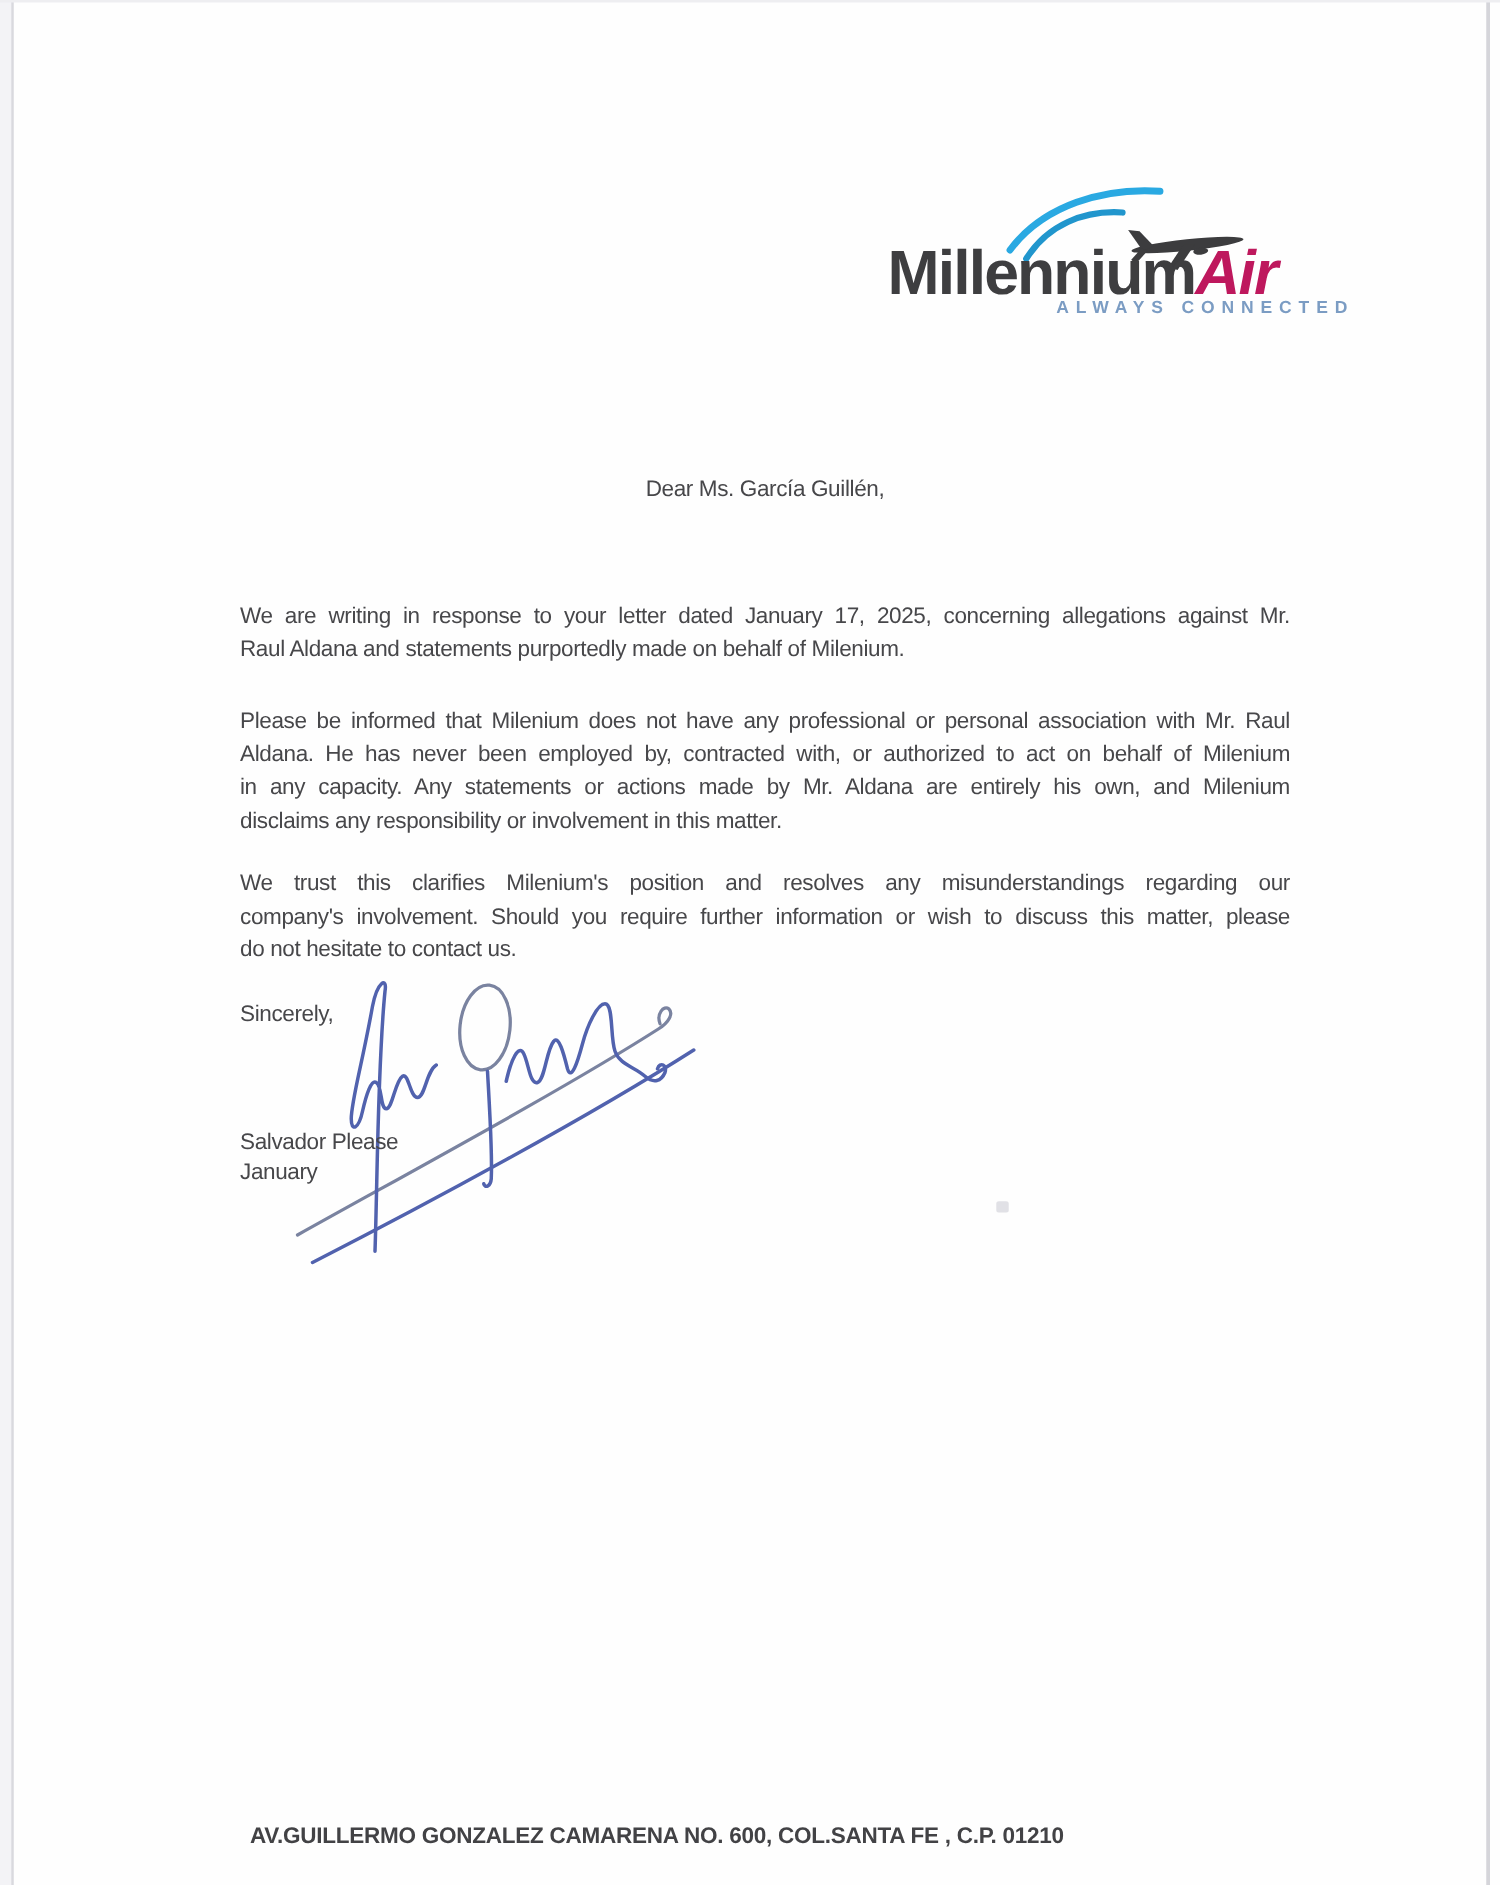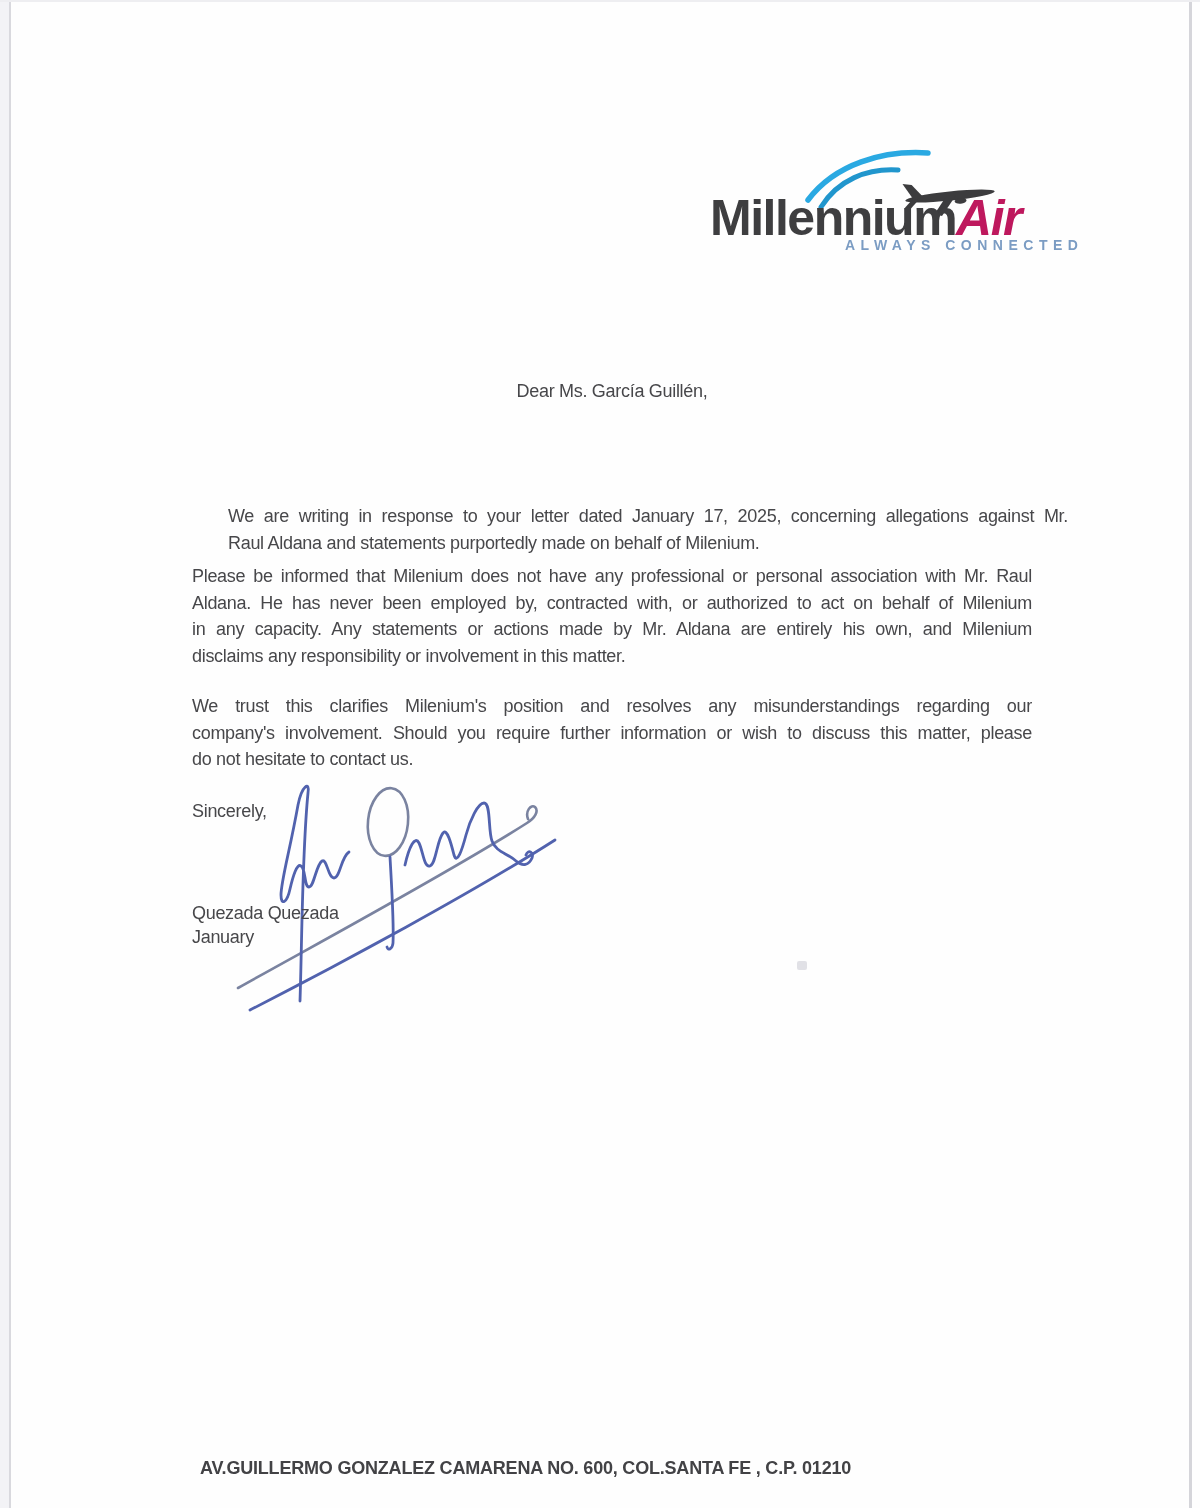--- a/index.html
+++ b/index.html
@@ -79,21 +79,21 @@
         <path d="M 56 21 L 40 40 L 33 37 L 47 20 Z"></path>
         <ellipse cx="60" cy="27" rx="6" ry="2.8"></ellipse>
       </g>
     </svg>
     <div class="brand"><span>Millennium</span><span class="accent">Air</span></div>
     <div class="tagline">ALWAYS CONNECTED</div>
   </header>
 
   <p class="textblock salutation">Dear Ms. García Guillén,</p>
 
-  <div class="textblock para" style="top:503px;margin-left:36px;">
+  <div class="textblock para" style="top:479px;">
       <div class="line">We are writing in response to your letter dated January 17, 2025, concerning allegations against Mr.</div>
       <div class="line last">Raul Aldana and statements purportedly made on behalf of Milenium.</div>
     </div>
   <div class="textblock para" style="top:563px;">
       <div class="line">Please be informed that Milenium does not have any professional or personal association with Mr. Raul</div>
       <div class="line">Aldana. He has never been employed by, contracted with, or authorized to act on behalf of Milenium</div>
       <div class="line">in any capacity. Any statements or actions made by Mr. Aldana are entirely his own, and Milenium</div>
       <div class="line last">disclaims any responsibility or involvement in this matter.</div>
     </div>
   <div class="textblock para" style="top:693px;">
@@ -110,20 +110,20 @@
     <path d="M 28 237 C 120 190 250 120 333 67" fill="none" stroke="#5162ae" stroke-width="2.8" stroke-linecap="round"></path>
 
     <path d="M 78 228 C 80 170 80 80 86 20 C 88 8 80 12 76 32 C 68 77 59 108 59 122 C 59 133 65 130 68 116 C 71 103 75 90 79 93 C 84 96 82 114 87 114 C 92 114 94 92 100 88 C 105 85 106 105 112 105 C 118 105 119 84 127 79" fill="none" stroke="#5162ae" stroke-width="2.8" stroke-linecap="round" stroke-linejoin="round"></path>
 
     <ellipse cx="166" cy="49" rx="20" ry="34" transform="rotate(6 166 49)" fill="none" stroke="#7a83a0" stroke-width="2.6"></ellipse>
     <path d="M 168 84 C 170 120 172 150 171 170 C 170.5 176 166 178 165 174" fill="none" stroke="#5162ae" stroke-width="2.8" stroke-linecap="round"></path>
 
     <path d="M 183 92 C 187 74 193 62 197 70 C 201 78 202 95 208 93 C 214 91 215 67 221 60 C 225 55 229 70 232 82 C 235 92 240 77 244 62 C 248 47 256 30 262 30 C 269 30 266 57 270 68 C 274 79 285 80 294 88 C 301 94 307 92 310 85 C 312 79 306 76 304 82" fill="none" stroke="#5162ae" stroke-width="2.8" stroke-linecap="round" stroke-linejoin="round"></path>
   </svg>
 
-  <p class="textblock signer-name">Quezada Quezada</p>
+  <p class="textblock signer-name">Salvador Please</p>
   <p class="textblock signer-company">January</p>
 
   <div class="smudge"></div>
 
   <p class="footer-address">AV.GUILLERMO GONZALEZ CAMARENA NO. 600, COL.SANTA FE , C.P. 01210</p>
 
 </div>
 
 </body></html>

